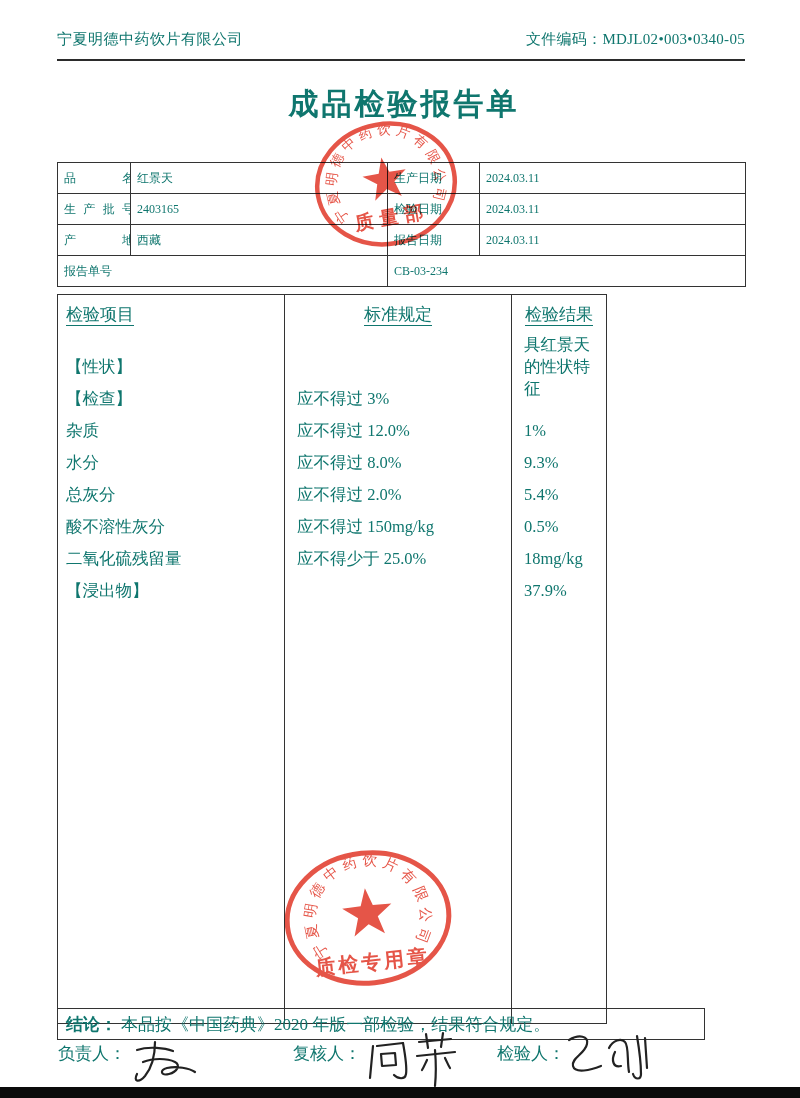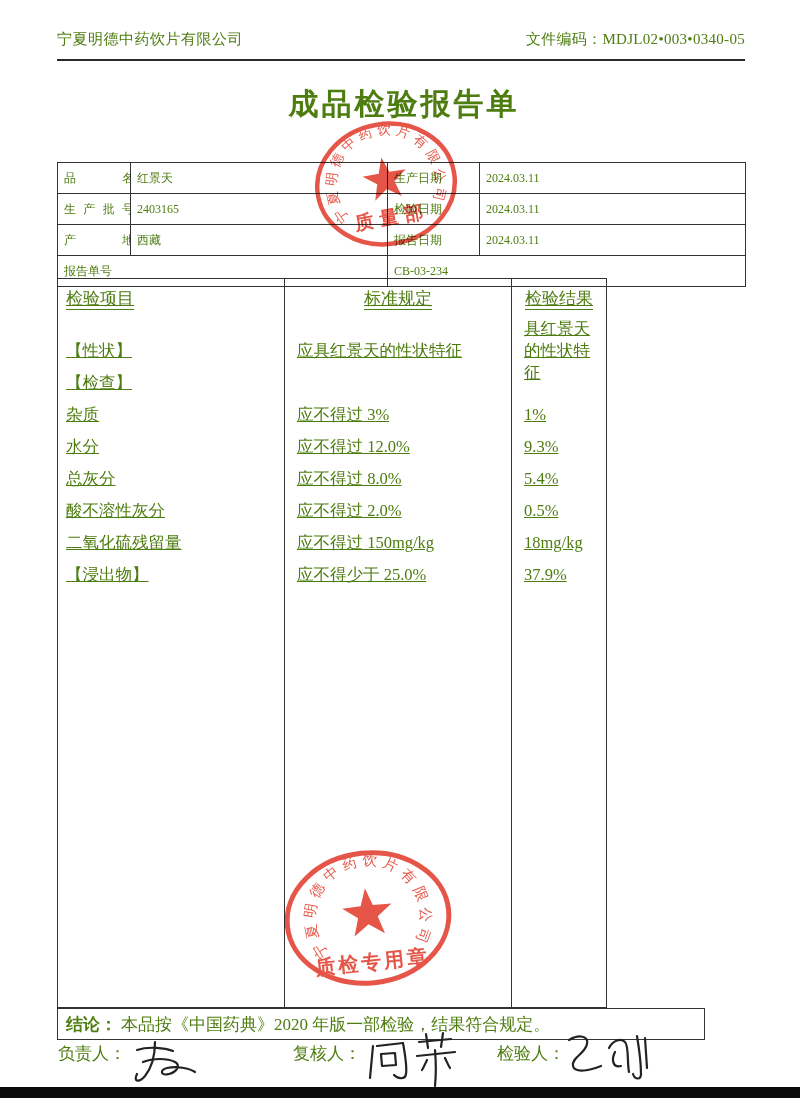--- a/index.html
+++ b/index.html
@@ -1,17 +1,17 @@
 <!DOCTYPE html>
 <html><head>
 <meta charset="utf-8">
 <style>
   html,body{margin:0;padding:0;background:#ffffff;}
   .page{position:relative;width:800px;height:1098px;background:#fff;overflow:hidden;
-        font-family:"Liberation Serif","DejaVu Serif",serif;color:#4d7c0f;}
+        font-family:"Liberation Serif","DejaVu Serif",serif;color:#0f766e;}
 
   
   .hdr{position:absolute;left:57px;top:30px;width:688px;display:flex;
        justify-content:space-between;align-items:flex-end;font-size:15px;
        padding-bottom:10px;border-bottom:2px solid #2b2b2b;}
   .hdr .co{letter-spacing:.5px;}
   .hdr .code{letter-spacing:.3px;}
 
   
   .title{position:absolute;left:4px;top:84px;width:800px;text-align:center;
@@ -19,23 +19,23 @@
 
   
   table.info{position:absolute;left:57px;top:162px;width:688px;
              border-collapse:collapse;table-layout:fixed;font-size:12px;}
   table.info td{border:1.5px solid #333;height:30px;padding:0 6px;overflow:hidden;}
   .lbl{width:70px;text-align-last:justify;text-align:justify;}
   .dlbl{padding-left:8px;}
   .dval{padding-left:12px;}
 
   
-  .t2{position:absolute;left:57px;top:278px;width:550px;height:730px;
+  .t2{position:absolute;left:57px;top:294px;width:550px;height:730px;
       border:1.5px solid #333;display:grid;grid-template-columns:226px 227px 1fr;
-      box-sizing:border-box;font-size:16.5px;text-decoration:underline;}
+      box-sizing:border-box;font-size:16.5px;}
   .t2col{overflow:hidden;}
   .t2col + .t2col{border-left:1.5px solid #333;}
   .t2hdr{height:34px;padding-top:8px;box-sizing:border-box;font-size:17px;}
   .t2hdr.center{text-align:center;}
   .t2hdr .hd{text-decoration:underline;text-underline-offset:5px;}
   .t2hdr.left{padding-left:8px;}
   .t2sp{height:22px;}
   .t2line{height:32px;display:flex;align-items:center;}
   .colA .t2line{padding-left:8px;}
   .colB .t2line,.colC .t2line{padding-left:12px;}
@@ -120,21 +120,20 @@
       <div class="t2line">杂质</div>
       <div class="t2line">水分</div>
       <div class="t2line">总灰分</div>
       <div class="t2line">酸不溶性灰分</div>
       <div class="t2line">二氧化硫残留量</div>
       <div class="t2line">【浸出物】</div>
     </div>
     <div class="t2col colB">
       <div class="t2hdr center"><span class="hd">标准规定</span></div>
       <div class="t2sp"></div>
-      <div class="t2line">应具红景天的性状特征</div>
       <div class="t2line"></div>
       <div class="t2line">应不得过 3%</div>
       <div class="t2line">应不得过 12.0%</div>
       <div class="t2line">应不得过 8.0%</div>
       <div class="t2line">应不得过 2.0%</div>
       <div class="t2line">应不得过 150mg/kg</div>
       <div class="t2line">应不得少于 25.0%</div>
     </div>
     <div class="t2col colC">
       <div class="t2hdr center"><span class="hd">检验结果</span></div>

